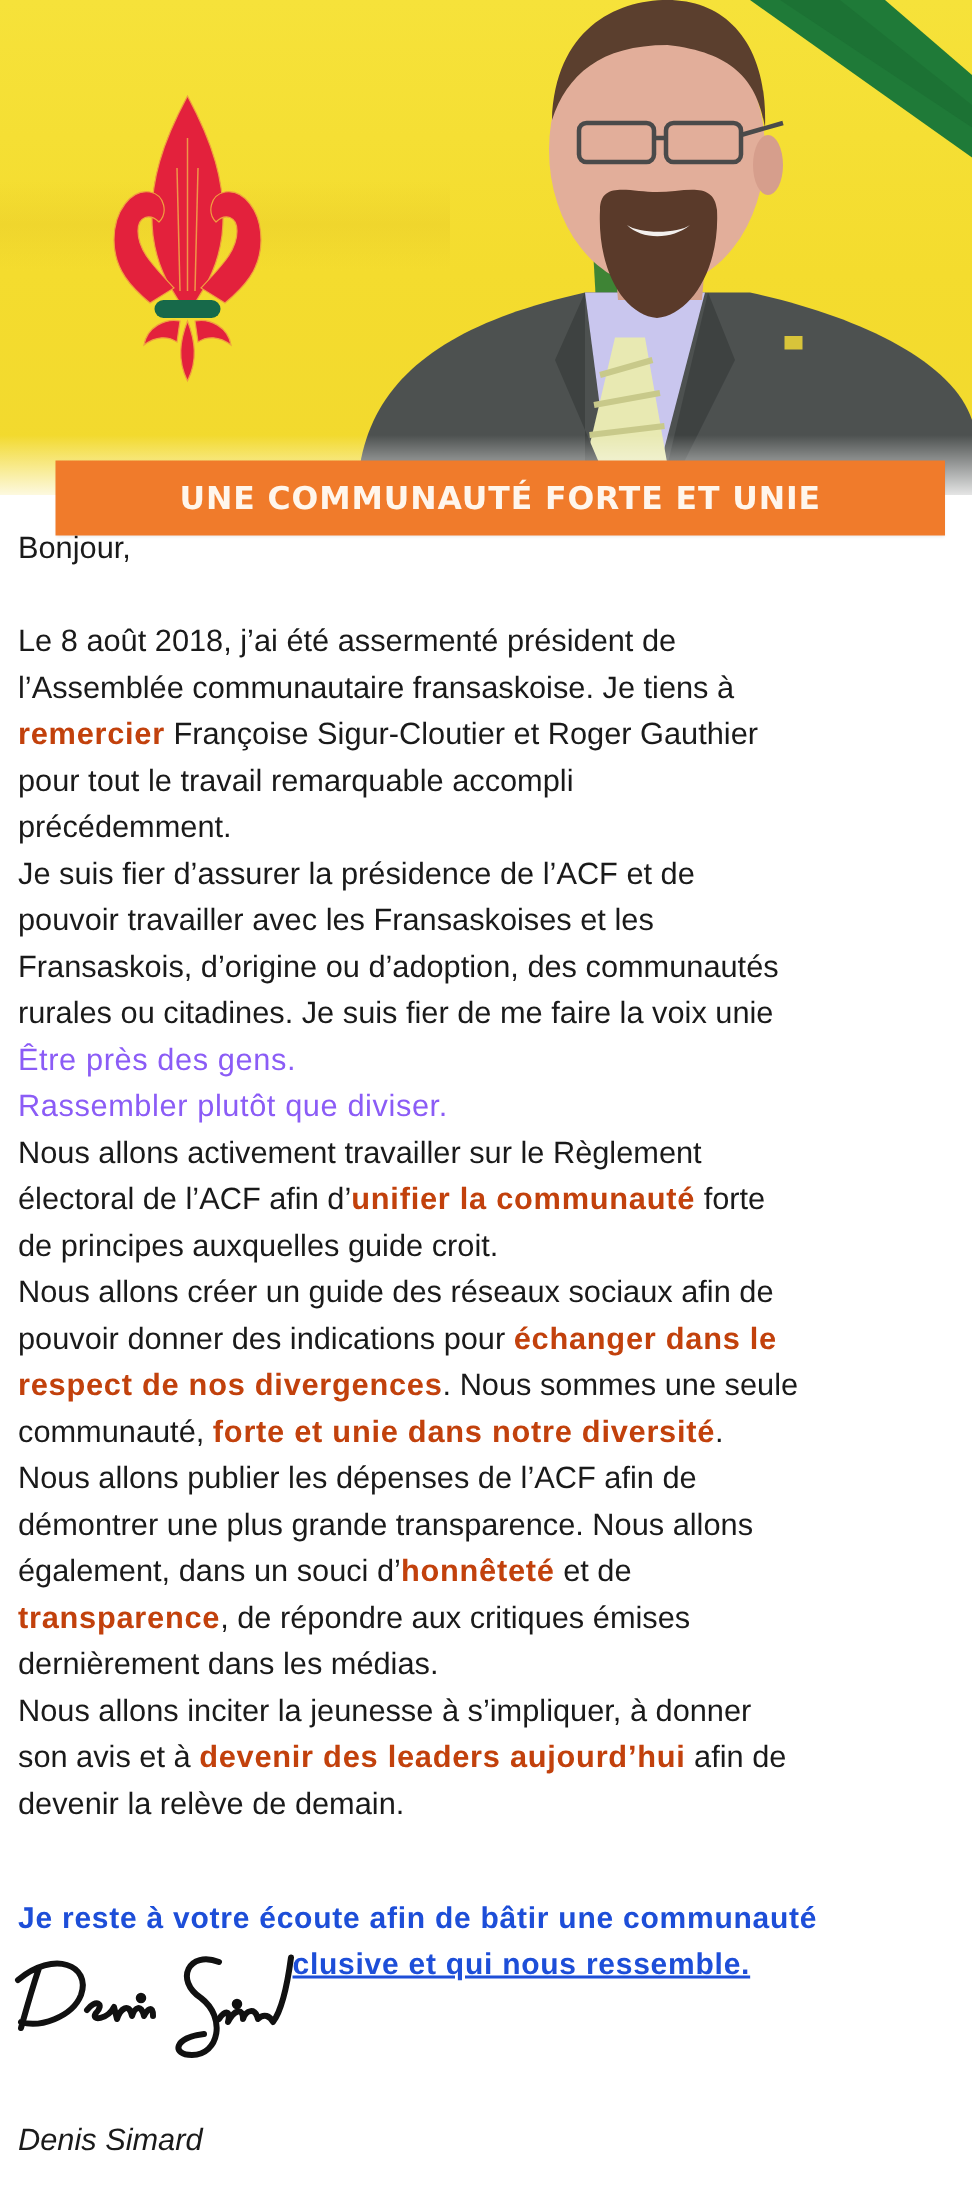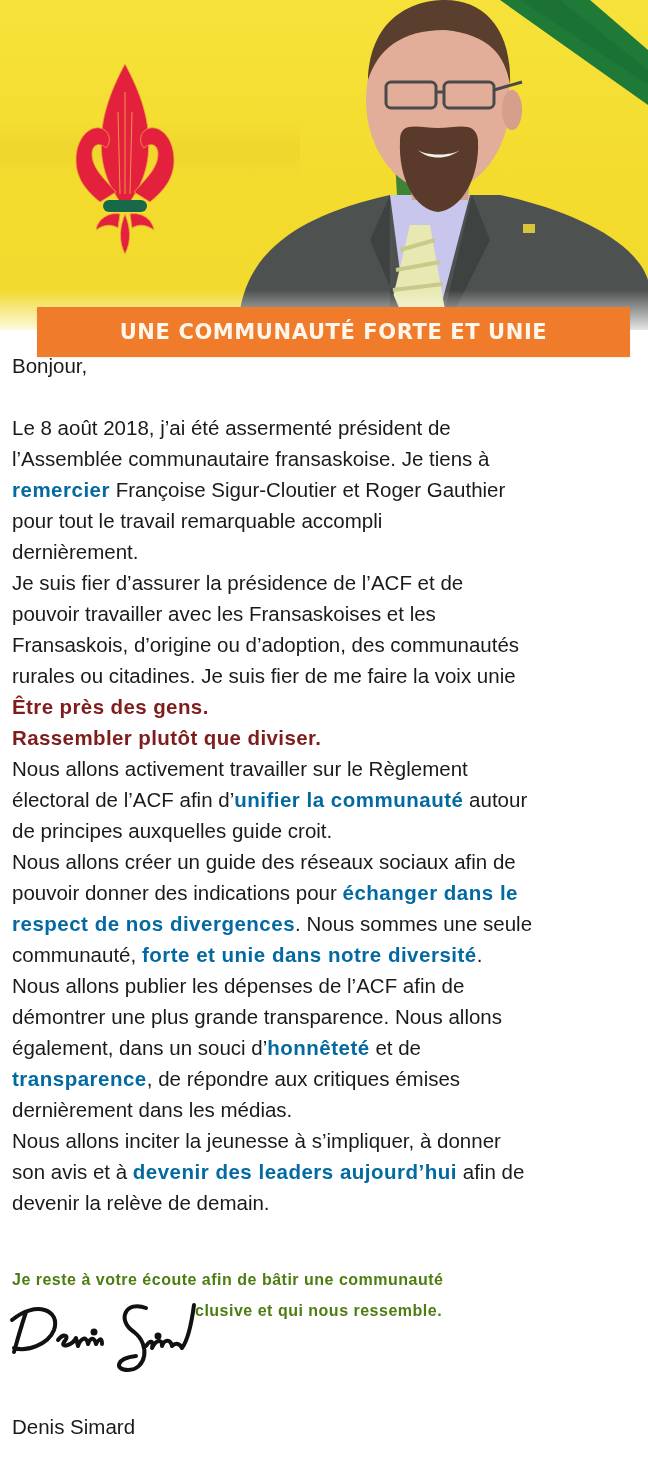--- a/index.html
+++ b/index.html
@@ -19,31 +19,31 @@
 
   .banner { position: absolute; left: 37px; top: 307px; width: 593px; height: 50px;
     background: #f07b2b; display: flex; align-items: center; justify-content: center;
     box-shadow: 0 1px 2px rgba(0,0,0,0.08); }
   .banner span { color: #fff6ec; font-family: "DejaVu Sans", sans-serif; font-weight: bold;
     font-size: 21px; letter-spacing: 0.6px; }
 
   .letter { position: absolute; left: 12px; top: 350px; width: 630px; color: #1a1a1a;
     font-size: 20.5px; line-height: 31px; }
   .letter p { margin: 0; }
-  .hl { color: #0369a1; font-weight: bold; letter-spacing: 0.5px; }
-  .hl-line { color: #7f1d1d; font-weight: bold; letter-spacing: 0.4px; }
+  .hl { color: #c2410c; font-weight: bold; letter-spacing: 0.5px; }
+  .hl-line { color: #8b5cf6; font-weight: normal; letter-spacing: 0.4px; }
   .blank { height: 31px; }
 
-  .closing { position: absolute; left: 12px; top: 1264px; width: 636px; color: #4d7c0f; font-weight: bold;
-    font-size: 16px; line-height: 31px; letter-spacing: 0.5px; }
-  .closing .l2 { padding-left: 183px; }
+  .closing { position: absolute; left: 12px; top: 1264px; width: 636px; color: #1d4ed8; font-weight: bold;
+    font-size: 20px; line-height: 31px; letter-spacing: 0.5px; }
+  .closing .l2 { padding-left: 183px; text-decoration: underline; }
 
   .signature { position: absolute; left: 6px; top: 1290px; width: 195px; height: 90px; }
 
-  .signer { position: absolute; left: 12px; top: 1413px; font-size: 20.5px; color: #1a1a1a; line-height: 28px; }
+  .signer { position: absolute; left: 12px; top: 1413px; font-size: 20.5px; color: #1a1a1a; line-height: 28px; font-style: italic; }
 </style>
 </head>
 <body>
 
 <div class="hero">
   <div class="fold1"></div>
 
   <svg class="green-band" width="648" height="330" viewBox="0 0 648 330">
     <polygon points="500,0 590,0 648,50 648,105" fill="#1f7a38"></polygon>
     <polygon points="520,0 560,0 648,70 648,85" fill="#1a6a30" opacity="0.5"></polygon>
@@ -110,36 +110,36 @@
 
 <div class="letter">
   <p>Bonjour,</p>
   <div class="blank"></div>
 
   <div>
     <p>Le 8 août 2018, j’ai été assermenté président de</p>
     <p>l’Assemblée communautaire fransaskoise. Je tiens à</p>
     <p><span class="hl">remercier</span><span> Françoise Sigur-Cloutier et Roger Gauthier</span></p>
     <p>pour tout le travail remarquable accompli</p>
-    <p>dernièrement.</p>
+    <p>précédemment.</p>
   </div>
 
   <div>
     <p>Je suis fier d’assurer la présidence de l’ACF et de</p>
     <p>pouvoir travailler avec les Fransaskoises et les</p>
     <p>Fransaskois, d’origine ou d’adoption, des communautés</p>
     <p>rurales ou citadines. Je suis fier de me faire la voix unie</p>
   </div>
 
   <p class="hl-line">Être près des gens.</p>
   <p class="hl-line">Rassembler plutôt que diviser.</p>
 
   <div>
     <p>Nous allons activement travailler sur le Règlement</p>
-    <p><span>électoral de l’ACF afin d’</span><span class="hl">unifier la communauté</span><span> autour</span></p>
+    <p><span>électoral de l’ACF afin d’</span><span class="hl">unifier la communauté</span><span> forte</span></p>
     <p>de principes auxquelles guide croit.</p>
   </div>
 
   <div>
     <p>Nous allons créer un guide des réseaux sociaux afin de</p>
     <p><span>pouvoir donner des indications pour </span><span class="hl">échanger dans le</span></p>
     <p><span class="hl">respect de nos divergences</span><span>. Nous sommes une seule</span></p>
     <p><span>communauté, </span><span class="hl">forte et unie dans notre diversité</span><span>.</span></p>
   </div>
 

